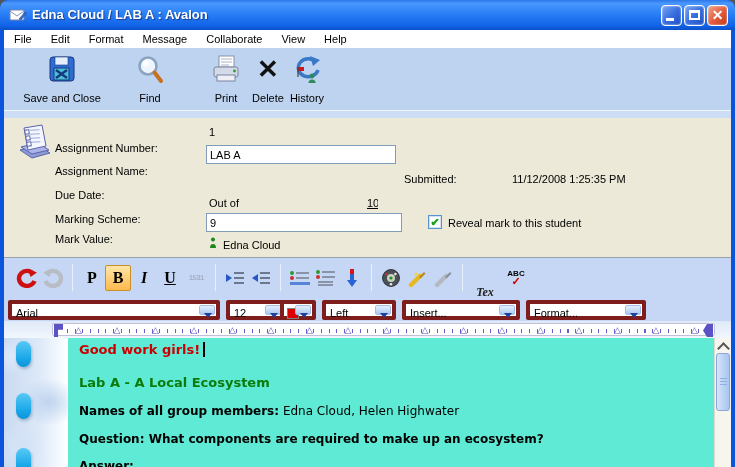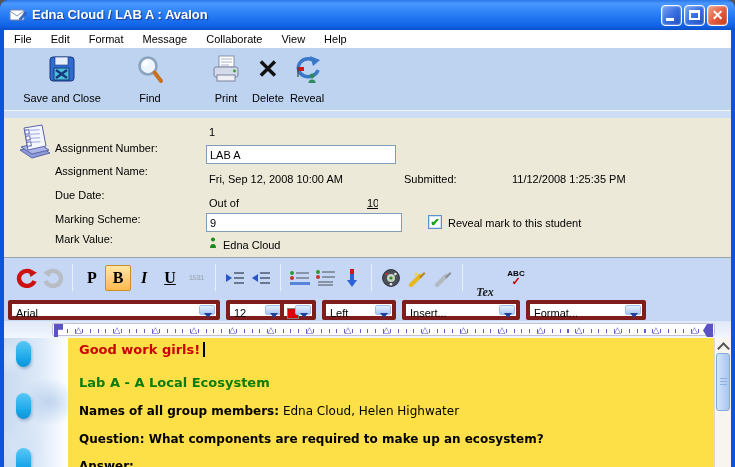--- a/index.html
+++ b/index.html
@@ -94,21 +94,21 @@
   .rulerbar { position:absolute; left:48px; top:2px; width:663px; height:13px; background:#fff;
     border:1px solid #c0c0d8; border-radius:2px; }
   .ticks { position:absolute; left:14px; right:12px; bottom:2px; height:4px;
     background:repeating-linear-gradient(90deg,#6a5fc8 0 1px,transparent 1px 7.7px); }
   .tri { position:absolute; bottom:0px; font-size:9px; line-height:9px; color:#5b52c4; cursor:pointer; }
   .lmarker { position:absolute; left:1px; top:0px; width:9px; height:13px; background:#5b52c4; cursor:pointer;
     clip-path:polygon(0 0,100% 0,100% 45%,45% 45%,45% 100%,0 100%); }
   .rmarker { position:absolute; right:1px; top:0px; width:10px; height:13px; background:#5b52c4; cursor:pointer;
     clip-path:polygon(0 50%,40% 0,100% 0,100% 100%,40% 100%); }
   
-  .content { position:absolute; left:4px; top:338px; width:727px; height:129px; background:#fde047; overflow:hidden;
+  .content { position:absolute; left:4px; top:338px; width:727px; height:129px; background:#5eead4; overflow:hidden;
     font-family:"DejaVu Sans", sans-serif; }
   .strip { position:absolute; left:0; top:0; width:64px; height:129px;
     background:
       radial-gradient(ellipse 34px 26px at 8px 18px, #dce9f8 0%, rgba(220,233,248,0) 70%),
       radial-gradient(ellipse 44px 34px at 44px 64px, #bfd4ee 0%, rgba(191,212,238,0) 70%),
       radial-gradient(ellipse 38px 30px at 14px 108px, #d4e3f6 0%, rgba(212,227,246,0) 70%),
       linear-gradient(90deg,#c9daf0 0%,#dde9f8 55%,#f3f8fe 85%,#ffffff 100%);
   }
   .capsule { position:absolute; left:12px; width:15px; height:26px; border-radius:8px;
     background:linear-gradient(180deg,#58c9f6 0%,#18a6e8 70%,#0d93d6 100%);
@@ -202,21 +202,21 @@
     </div>
     <div class="tbtn" style="left:280px;width:46px;">
       <svg class="ic" width="30" height="32" viewBox="0 0 30 32">
         <path d="M24 8 A10 9 0 1 0 26 16" fill="none" stroke="#3a78c8" stroke-width="3.4"></path>
         <path d="M18 2 L28 6 L21 12 Z" fill="#3a78c8"></path>
         <rect x="6" y="13" width="6" height="4" fill="#d01818"></rect>
         <rect x="5.4" y="13" width="1.2" height="10" fill="#444"></rect>
         <circle cx="20" cy="22" r="2.4" fill="#2d8a5a"></circle>
         <path d="M16.5 29 a3.5 3.5 0 0 1 7 0 Z" fill="#2d8a5a"></path>
       </svg>
-      <span class="lbl">Reveal</span>
+      <span class="lbl">History</span>
     </div>
   </div>
 
   <div class="band"></div>
 
   <div class="form">
     <svg class="formicon" width="38" height="40" viewBox="0 0 38 40">
       <path d="M4 28 L22 24 L34 31 L16 36 Z" fill="#8e9ad8" stroke="#5a64a8"></path>
       <path d="M5 25 L22 21 L33 28 L16 32 Z" fill="#aab4e8" stroke="#5a64a8"></path>
       <path d="M8 6 L26 3 L30 24 L12 28 Z" fill="#f4f6ff" stroke="#5a64a8"></path>
@@ -225,21 +225,20 @@
       <rect x="10" y="14" width="4" height="4" fill="#fff" stroke="#5a64a8" transform="rotate(-8 12 16)"></rect>
       <rect x="11" y="20" width="4" height="4" fill="#fff" stroke="#5a64a8" transform="rotate(-8 13 22)"></rect>
     </svg>
     <span class="flabel" style="top:8px;">Assignment Number:</span>
     <span class="fval" style="left:205px;top:8px;">1</span>
 
     <span class="flabel" style="top:31px;">Assignment Name:</span>
     <input class="finput" style="left: 202px; top: 27px; width: 190px;" value="LAB A">
 
     <span class="flabel" style="top:55px;">Due Date:</span>
-    <span class="fval" style="left:205px;top:55px;">Fri, Sep 12, 2008 10:00 AM</span>
     <span class="fval" style="left:400px;top:55px;">Submitted:</span>
     <span class="fval" style="left:508px;top:55px;">11/12/2008 1:25:35 PM</span>
 
     <span class="flabel" style="top:79px;">Marking Scheme:</span>
     <span class="fval" style="left:205px;top:79px;">Out of</span>
     <span class="fval clip10" style="left:363px;top:79px;text-decoration:underline;">10</span>
 
     <span class="flabel" style="top:99px;">Mark Value:</span>
     <input class="finput" style="left: 202px; top: 95px; width: 196px;" value="9">
     <span class="xpcheck checked"></span>

